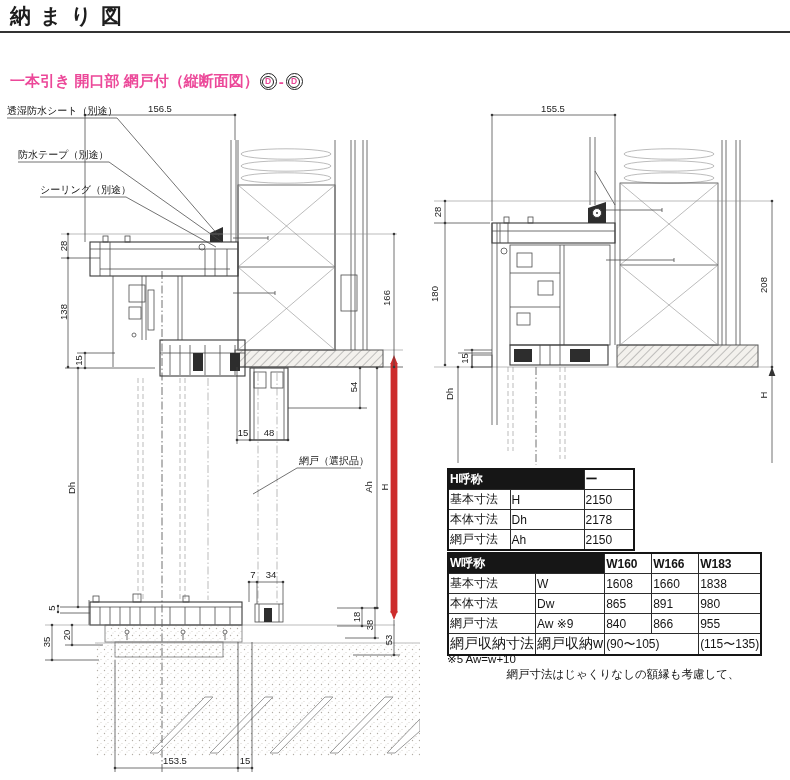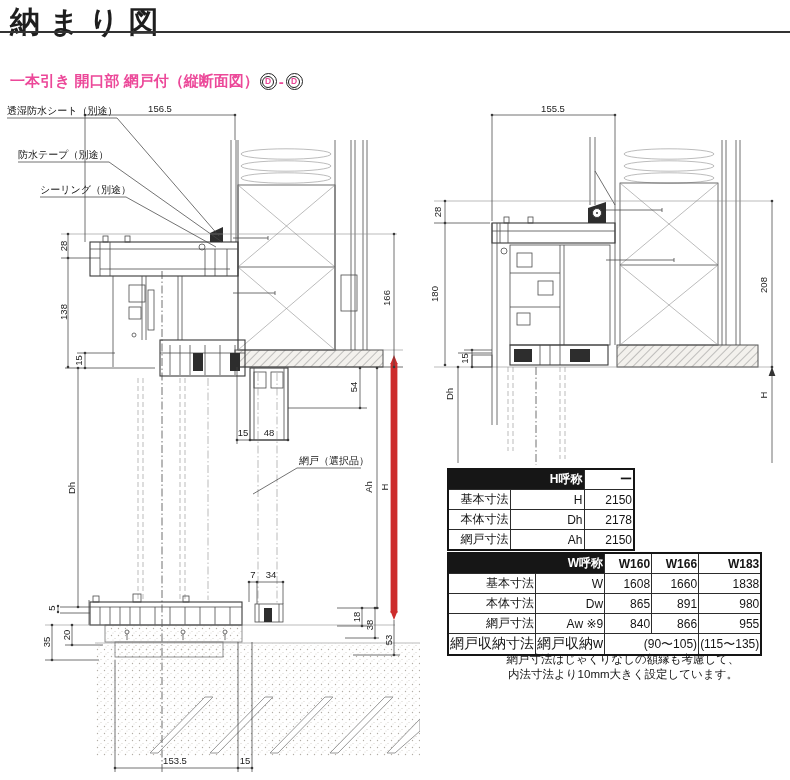--- a/index.html
+++ b/index.html
@@ -2,21 +2,21 @@
 <html><head>
 <meta charset="utf-8">
 <style>
   * { margin:0; padding:0; box-sizing:border-box; }
   html,body { background:#fff; }
   .page {
     position:relative; width:790px; height:780px; background:#ffffff;
     font-family:"Liberation Sans","DejaVu Sans",sans-serif; color:#1c1c1c; overflow:hidden;
   }
   .page-title {
-    position:absolute; left:10px; top:2px; font-size:30px; font-weight:600;
+    position:absolute; left:10px; top:2px; font-size:21px; font-weight:600;
     letter-spacing:9px; color:#1e1e1e; white-space:nowrap;
   }
   .title-rule { position:absolute; left:0; top:31px; width:790px; height:2px; background:#333; }
   .subtitle {
     position:absolute; left:10px; top:72px; font-size:15px; font-weight:700;
     color:#ec4899; display:flex; align-items:center; white-space:nowrap;
   }
   .dmark {
     display:inline-flex; width:17px; height:17px; border:1.2px solid #222; border-radius:50%;
     align-items:center; justify-content:center; margin:0 1px;
@@ -40,21 +40,21 @@
   .dark { fill:#2d2d2d; stroke:none; }
   .spec-heading {
     position:absolute; left:444px; top:443px; font-size:15px; font-weight:700;
     letter-spacing:.5px; color:#111;
   }
   table.spec-table { position:absolute; border-collapse:collapse; table-layout:fixed;
     border:2px solid #151515; font-size:12px; color:#141414; background:#fff; }
   table.h-table { left:447px; top:468px; }
   table.w-table { left:447px; top:552px; }
   .spec-table th, .spec-table td {
-    border:1px solid #2c2c2c; text-align:right; vertical-align:middle;
+    border:1px solid #2c2c2c; text-align:left; vertical-align:middle;
     padding:1px 1px; height:16px; overflow:hidden; white-space:nowrap;
   }
   .spec-table th { background:#161616; color:#fff; font-weight:700; }
   .spec-table th.white-head { background:#fff; color:#141414; }
   .small-cell { font-size:14px; }
   .footnote {
     position:absolute; left:447px; top:652px; width:330px; font-size:11.5px;
     line-height:1.32; color:#141414;
   }
   .footnote .indent { padding-left:22px;text-align:center; }
@@ -543,17 +543,17 @@
     <tr>
       <td class="small-cell">網戸収納寸法</td>
       <td class="small-cell">網戸収納w</td>
       <td colspan="2">(90〜105)</td>
       <td>(115〜135)</td>
     </tr>
   </tbody>
     </table>
 
   <div class="footnote">
+    <div>※5 Aw=w+10</div>
     <div class="indent">網戸寸法はじゃくりなしの額縁も考慮して、</div>
-    <div class="indent">内法寸法より10mm大きく設定しています。</div>
   </div>
 
 </div>
 
 </body></html>

